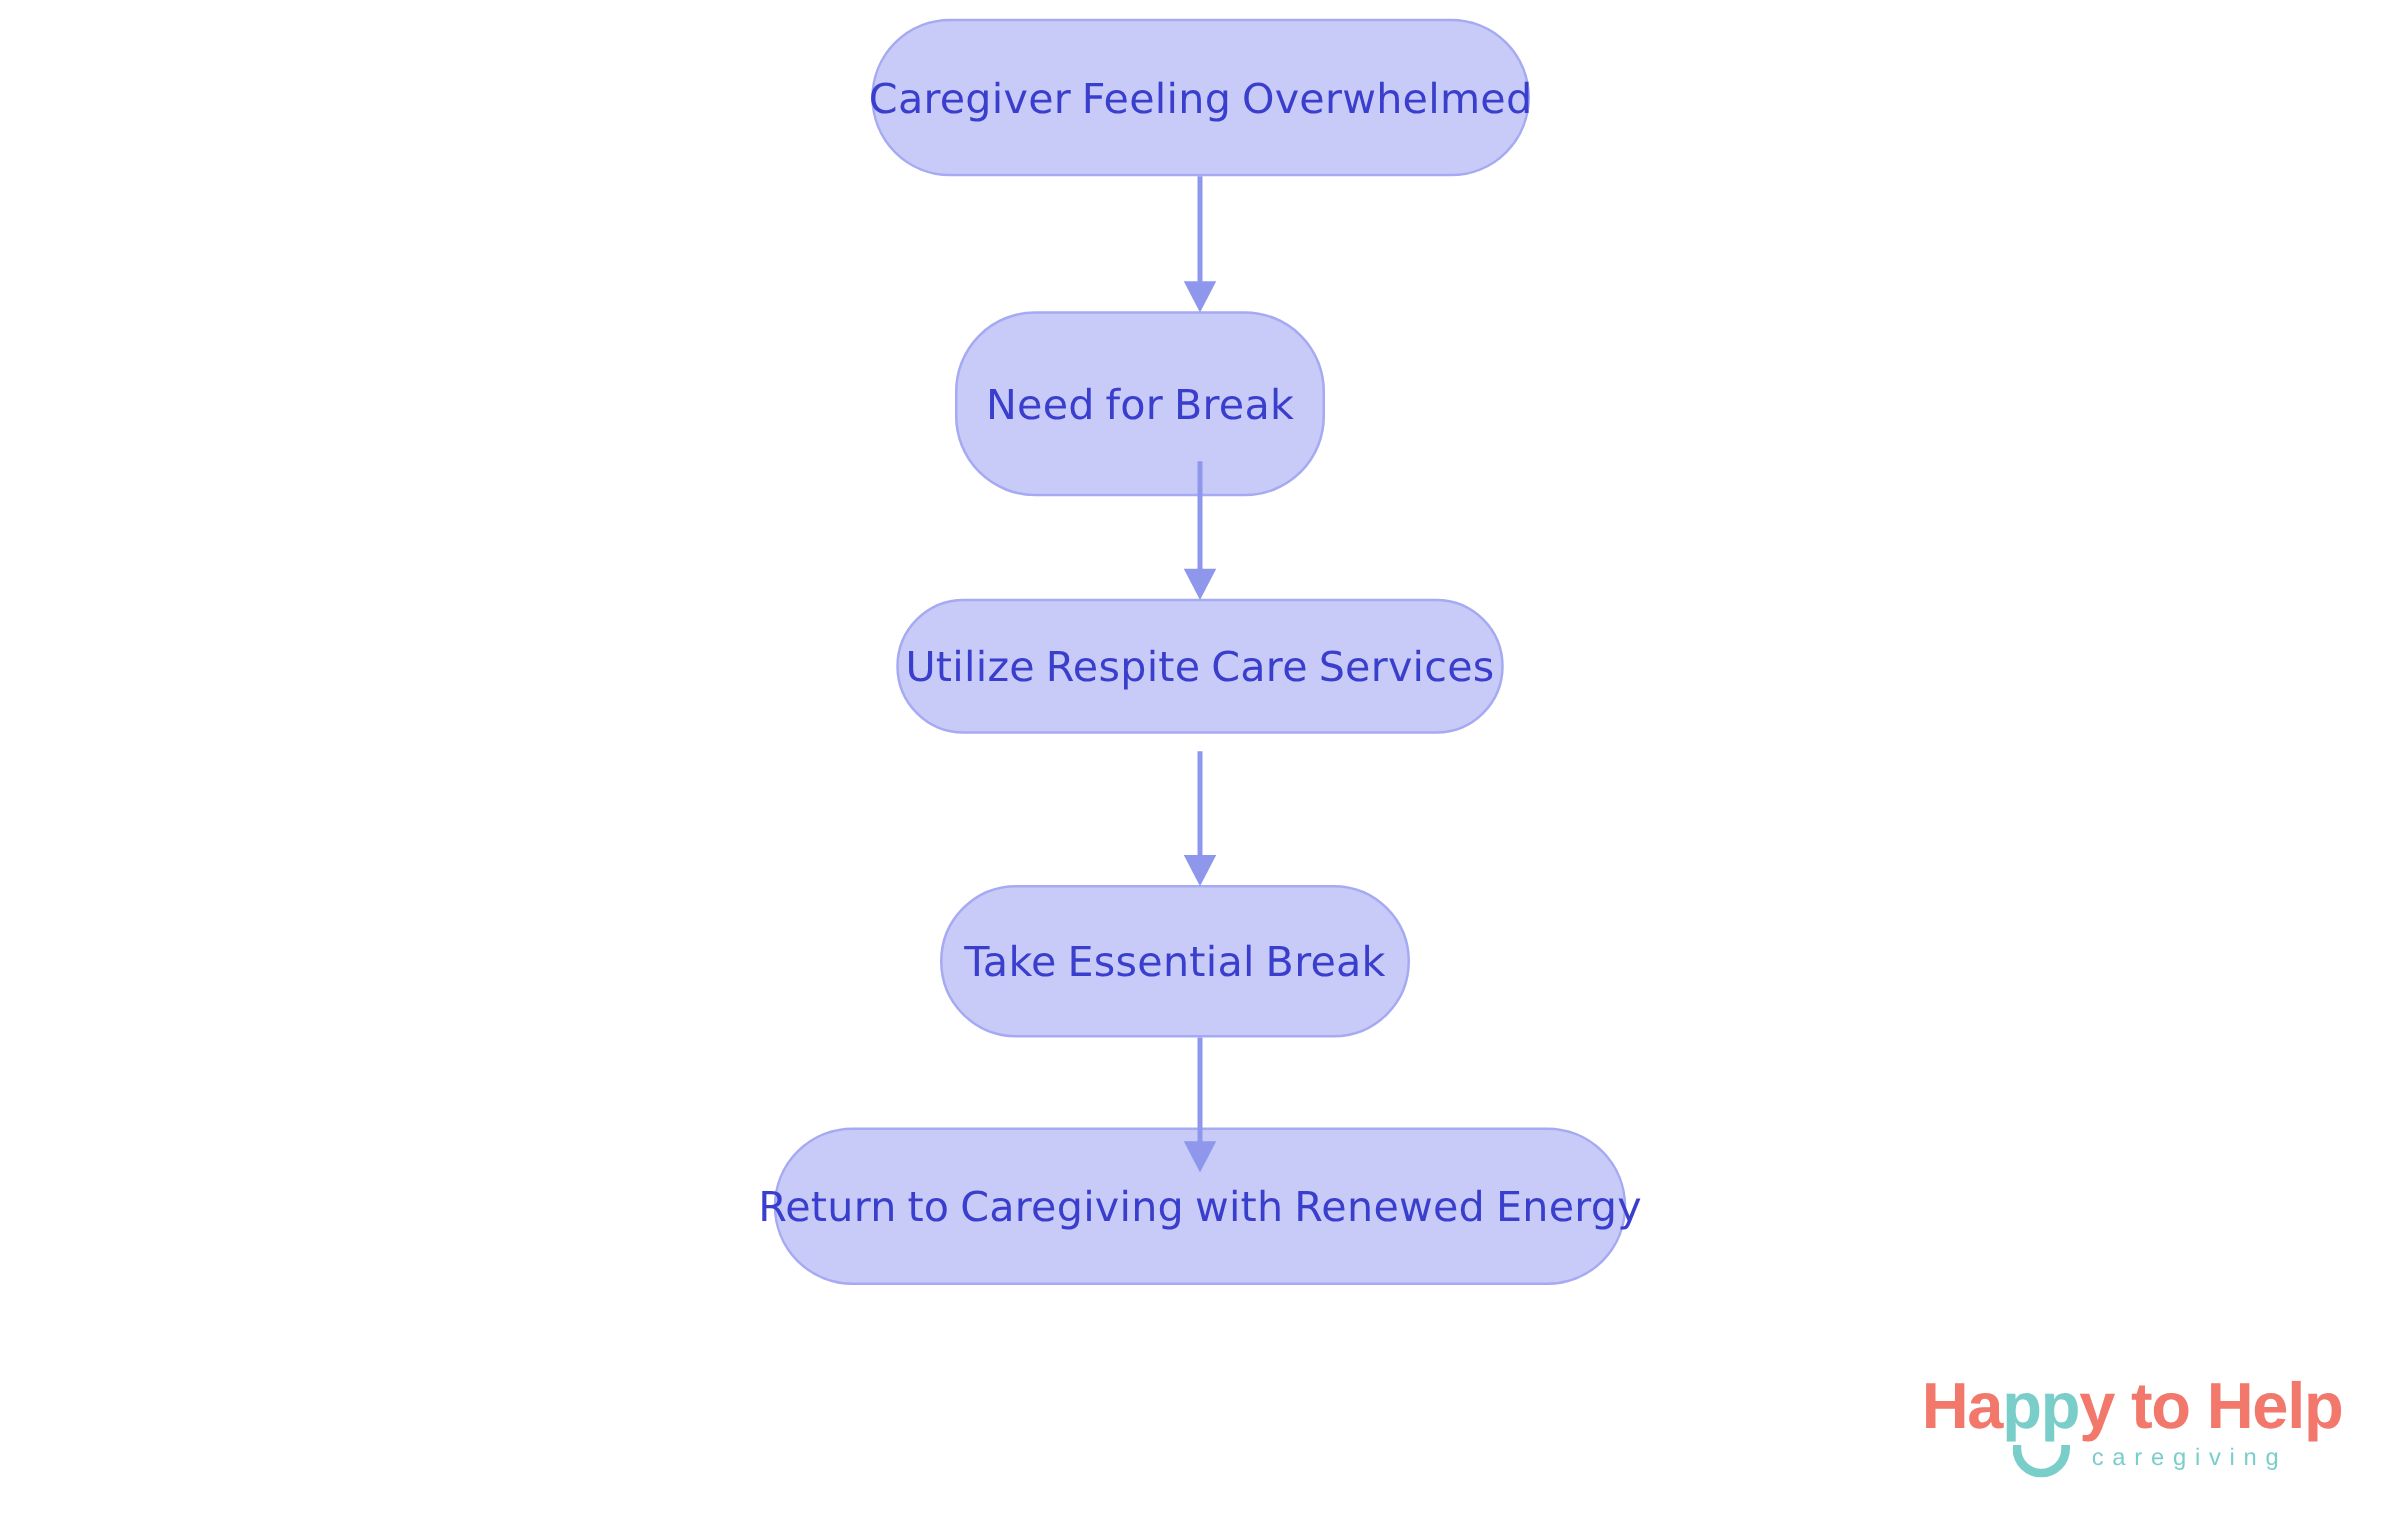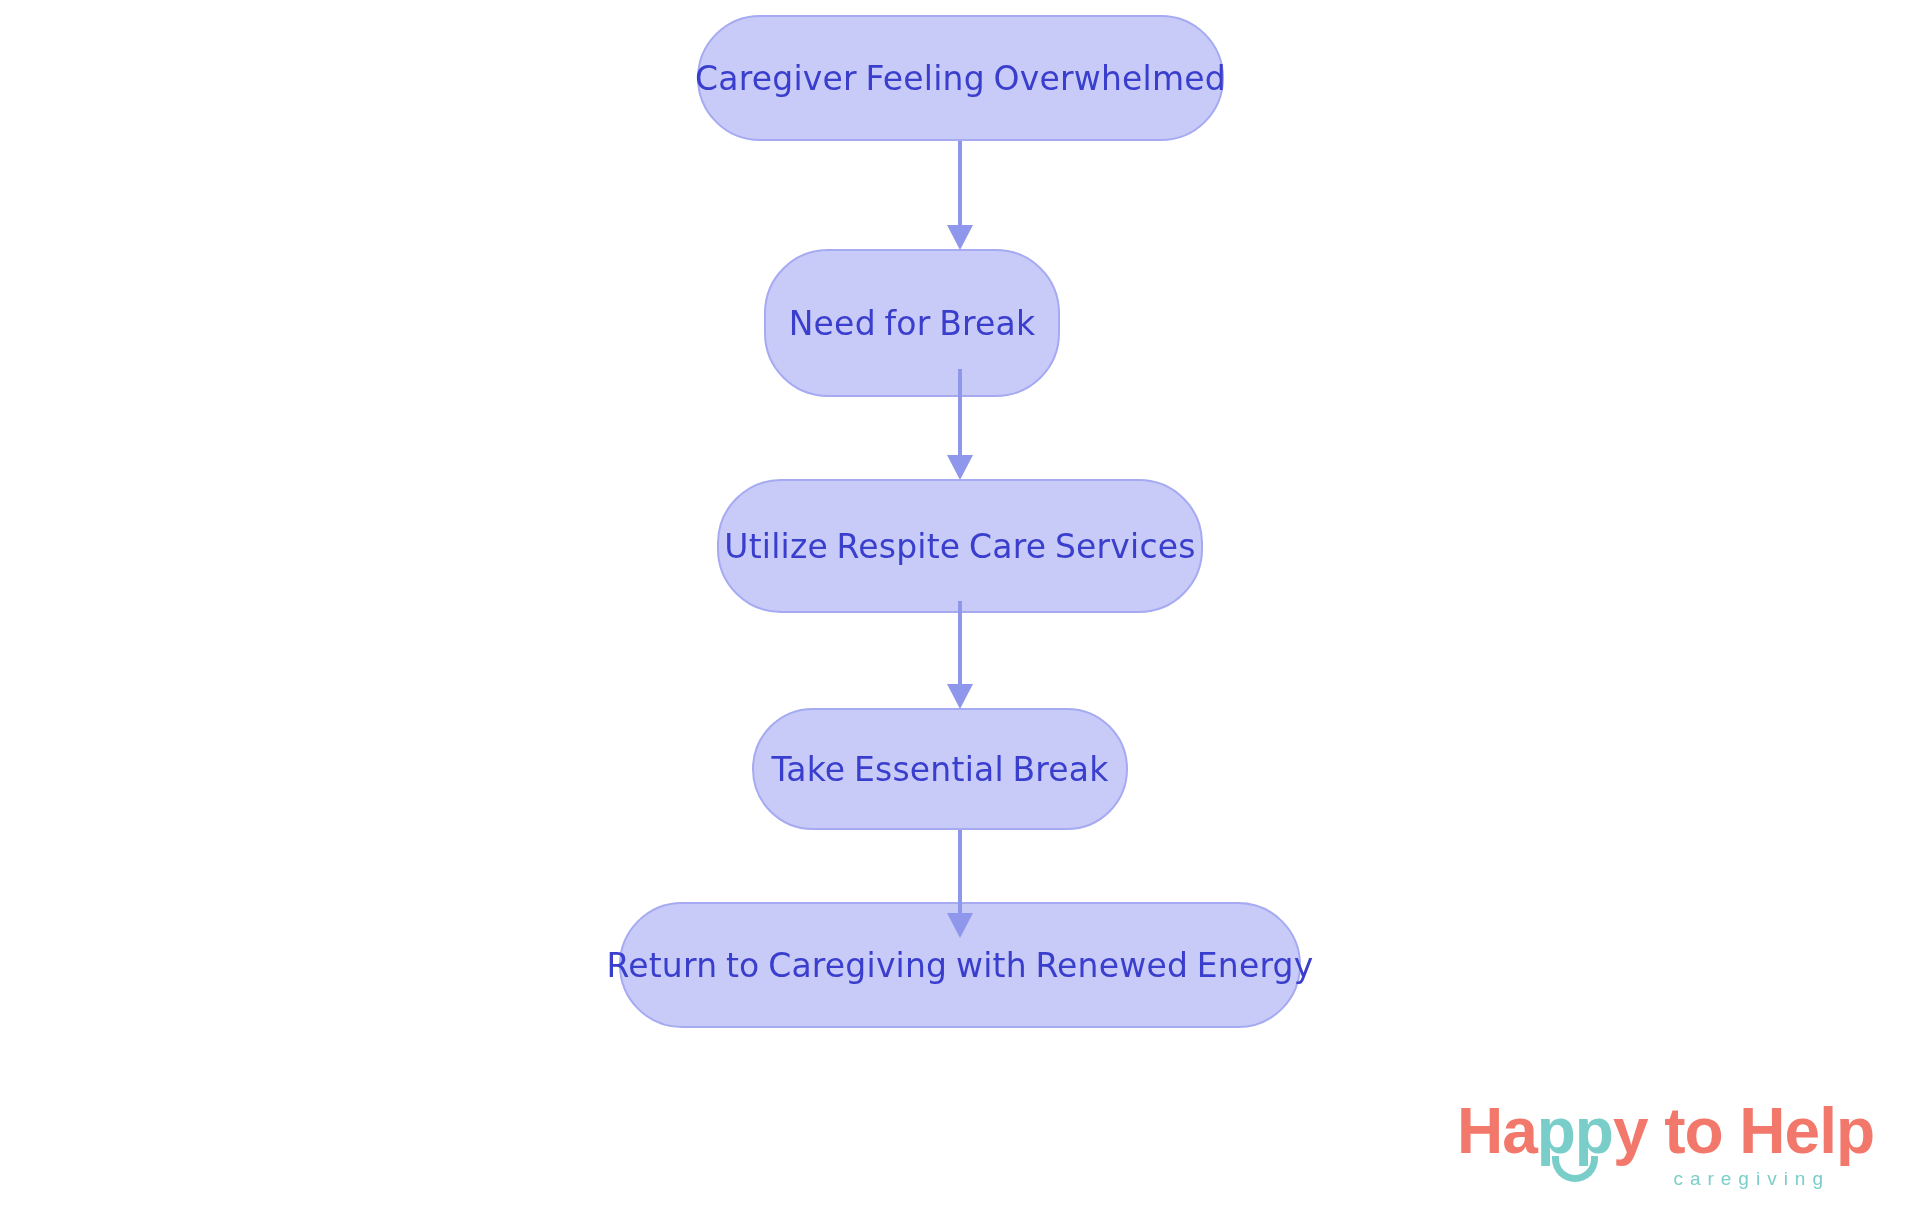--- a/index.html
+++ b/index.html
@@ -27,21 +27,21 @@
     border: 2px solid var(--node-border, #a5aaf2);
     border-radius: 64px;
     color: var(--node-text, #3a3ecd);
     font-size: 33px;
     letter-spacing: 0.2px;
     word-spacing: -2px;
     white-space: nowrap;
   }
   .node-1 { left: 697px; top: 15px;  width: 527px; height: 126px; }
   .node-2 { left: 764px; top: 249px; width: 296px; height: 148px; }
-  .node-3 { left: 717px; top: 479px; width: 486px; height: 134px; }
+  .node-3 { left: 717px; top: 479px; width: 486px; height: 108px; }
   .node-4 { left: 752px; top: 708px; width: 376px; height: 122px; }
   .node-5 { left: 619px; top: 902px; width: 682px; height: 126px; }
 
   
   .arrow {
     position: absolute;
     left: 947px;
     width: 26px;
   }
   .arrow-1 { top: 141px; height: 109px; }
@@ -70,21 +70,21 @@
   
   .logo {
     position: absolute;
     top: 1098px;
     right: 46px;
     text-align: right;
     font-family: "Liberation Sans", sans-serif;
     font-weight: bold;
   }
   .logo-main {
-    font-size: 64px;
+    font-size: 52px;
     line-height: 1.05;
     letter-spacing: -1px;
     white-space: nowrap;
   }
   .coral { color: var(--coral, #f3786c); }
   .teal  { color: var(--teal, #7aceca); }
   .pp-wrap {
     position: relative;
     display: inline-block;
   }

